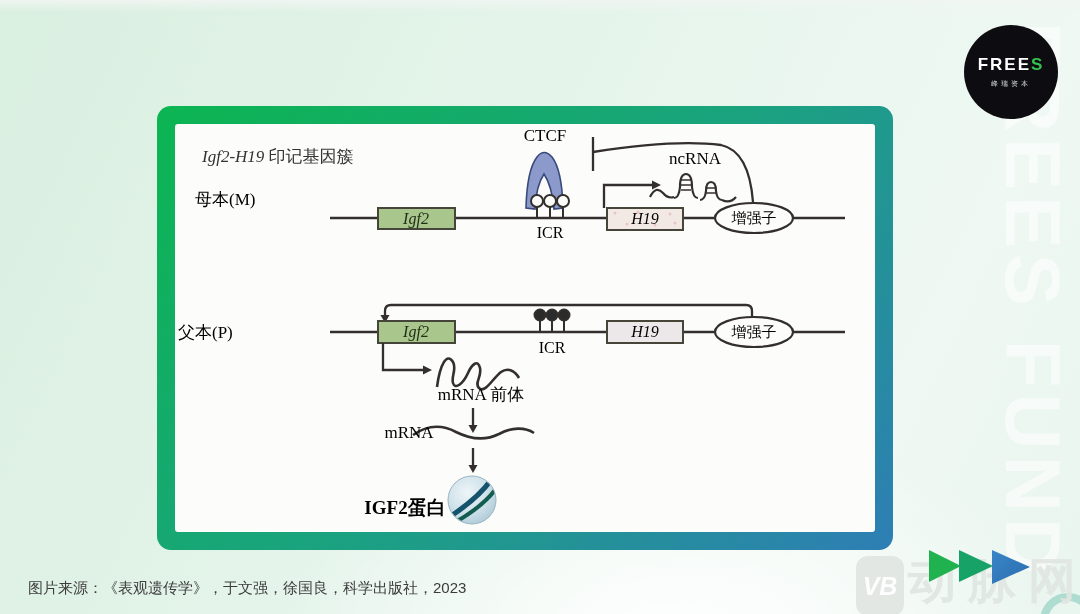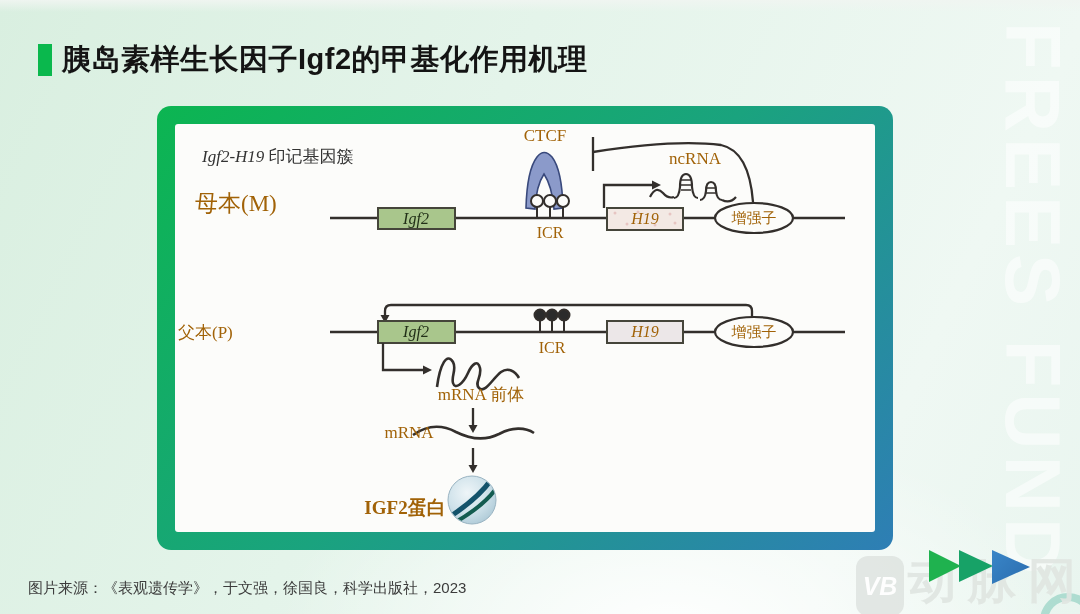--- a/index.html
+++ b/index.html
@@ -38,21 +38,21 @@
   
   .frame{
     position:absolute;left:157px;top:106px;width:736px;height:444px;border-radius:14px;
     background:linear-gradient(135deg,#0cb551 0%,#1aa37e 50%,#2e7eb5 100%);
     box-sizing:border-box;padding:18px;z-index:3;
   }
   .panel{position:relative;width:700px;height:408px;background:#fcfcfa;border-radius:3px;}
   .panel svg{position:absolute;left:0;top:0;}
 
   .dlabel{
-    position:absolute;white-space:nowrap;color:#a16207;
+    position:absolute;white-space:nowrap;color:#000000;
     font-family:"Liberation Serif","DejaVu Serif",serif;line-height:1.1;
   }
   .centered{transform:translateX(-50%);}
   .ital{font-style:italic;}
 
   
   .source-note{position:absolute;left:28px;top:579px;font-size:15px;color:#3c3c3c;z-index:4;}
 
   
   .vb-badge{
@@ -73,25 +73,25 @@
     border:8px solid rgba(102,190,170,0.45);z-index:1;box-sizing:border-box;
   }
 </style>
 </head>
 <body>
 
 <div class="stage">
 
   <div class="side-watermark">FREES FUND</div>
 
-  <div class="title-row">
-    <div class="accent-bar"></div>
-    <div class="page-title">胰岛素样生长因子Igf2的甲基化作用机理</div>
+
+  <div class="logo">
+    <div class="logo-name"><span>FREE</span><span class="accent">S</span></div>
+    <div class="logo-sub">峰瑞资本</div>
   </div>
-
 
   <div class="frame">
     <div class="panel">
 
       <svg width="700" height="408" viewBox="0 0 700 408">
         <g stroke="#332f2c" stroke-width="2.3" fill="none">
 
           <path d="M155 94 H670"></path>
 
           <path d="M155 208 H670"></path>
@@ -193,21 +193,21 @@
           </defs>
           <circle cx="297" cy="376" r="24" fill="url(#sphereGrad)" stroke="#9ab4c2" stroke-width="1"></circle>
           <g clip-path="url(#sphereClip)" fill="none">
             <path d="M276 392 C288 384 306 370 316 356" stroke="#14536b" stroke-width="5"></path>
             <path d="M279 399 C293 391 311 378 320 366" stroke="#145c50" stroke-width="4"></path>
           </g>
         </g>
       </svg>
 
       <div class="dlabel" style="left:27px;top:24px;font-size:17px;color:#333;"><span class="ital">Igf2-H19</span><span> 印记基因簇</span></div>
-      <div class="dlabel" style="left:20px;top:67px;font-size:23px;">母本(M)</div>
+      <div class="dlabel" style="left:20px;top:67px;font-size:17px;">母本(M)</div>
       <div class="dlabel" style="left:3px;top:200px;font-size:17px;">父本(P)</div>
 
       <div class="dlabel centered" style="left:370px;top:3px;font-size:17px;">CTCF</div>
       <div class="dlabel centered" style="left:375px;top:100px;font-size:16px;">ICR</div>
       <div class="dlabel centered" style="left:520px;top:26px;font-size:17px;">ncRNA</div>
 
       <div class="dlabel centered ital" style="left:241px;top:86px;font-size:16px;color:#223018;">Igf2</div>
       <div class="dlabel centered ital" style="left:470px;top:86px;font-size:16px;">H19</div>
       <div class="dlabel centered" style="left:579px;top:86px;font-size:15px;">增强子</div>
 

